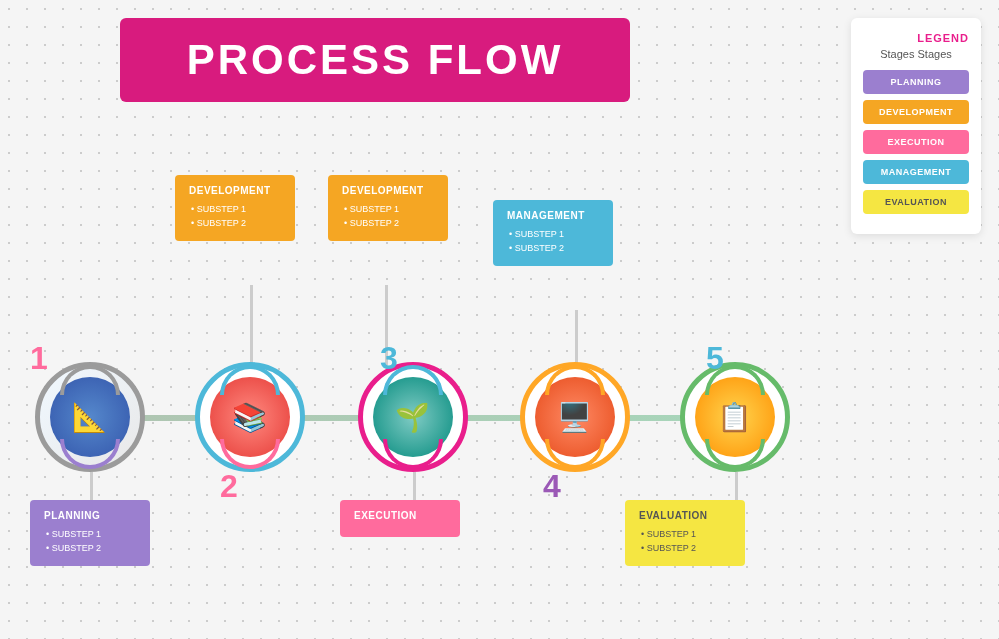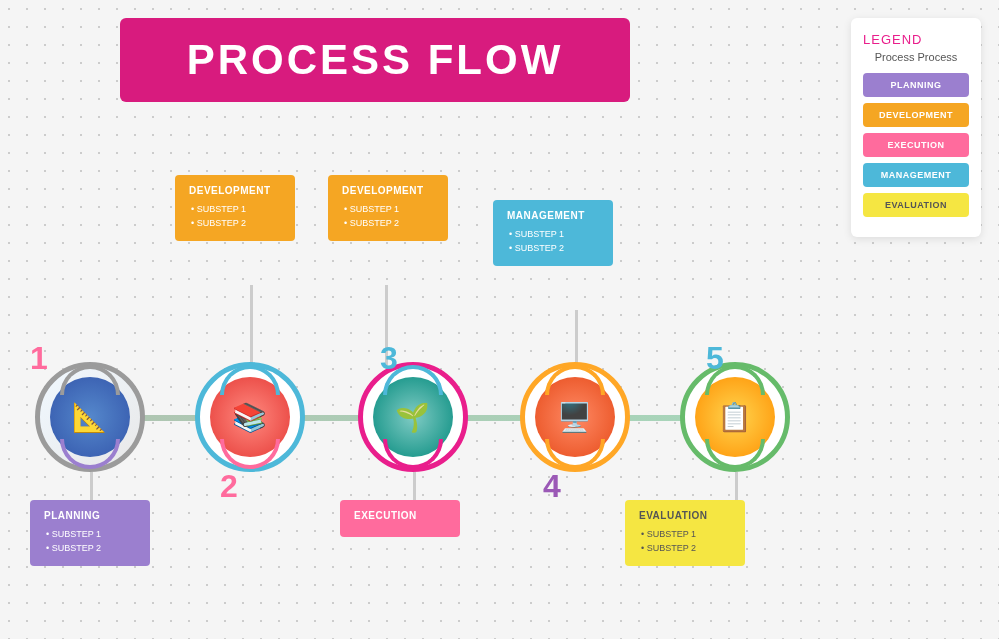--- a/index.html
+++ b/index.html
@@ -201,24 +201,24 @@
       position: absolute;
       top: 18px;
       right: 18px;
       width: 130px;
       background: white;
       border-radius: 6px;
       padding: 14px 12px;
       box-shadow: 0 2px 8px rgba(0,0,0,0.1);
     }
     .legend-title {
-      font-size: 13px;
-      font-weight: 400;
+      font-size: 11px;
+      font-weight: 700;
       color: #e91e8c;
-      text-align: left;
+      text-align: right;
       letter-spacing: 1px;
       margin-bottom: 4px;
     }
     .legend-subtitle {
       font-size: 11px;
       color: #555;
       text-align: center;
       margin-bottom: 10px;
     }
     .legend-item {
@@ -358,21 +358,21 @@
 <div class="connector" style="top:472px; left:735px; height:35px;"></div>
 
 <div class="info-box box-evaluation">
   <div class="box-title">EVALUATION</div>
   <div class="bullet">SUBSTEP 1</div>
   <div class="bullet">SUBSTEP 2</div>
 </div>
 
 <div class="legend">
   <div class="legend-title">LEGEND</div>
-  <div class="legend-subtitle">Process Process</div>
+  <div class="legend-subtitle">Stages Stages</div>
   <div class="legend-item leg-planning">PLANNING</div>
   <div class="legend-item leg-development">DEVELOPMENT</div>
   <div class="legend-item leg-execution">EXECUTION</div>
   <div class="legend-item leg-management">MANAGEMENT</div>
   <div class="legend-item leg-evaluation">EVALUATION</div>
 </div>
 
 <div class="connector" style="top:285px; left:385px; height:80px;"></div>
 
 </body></html>

